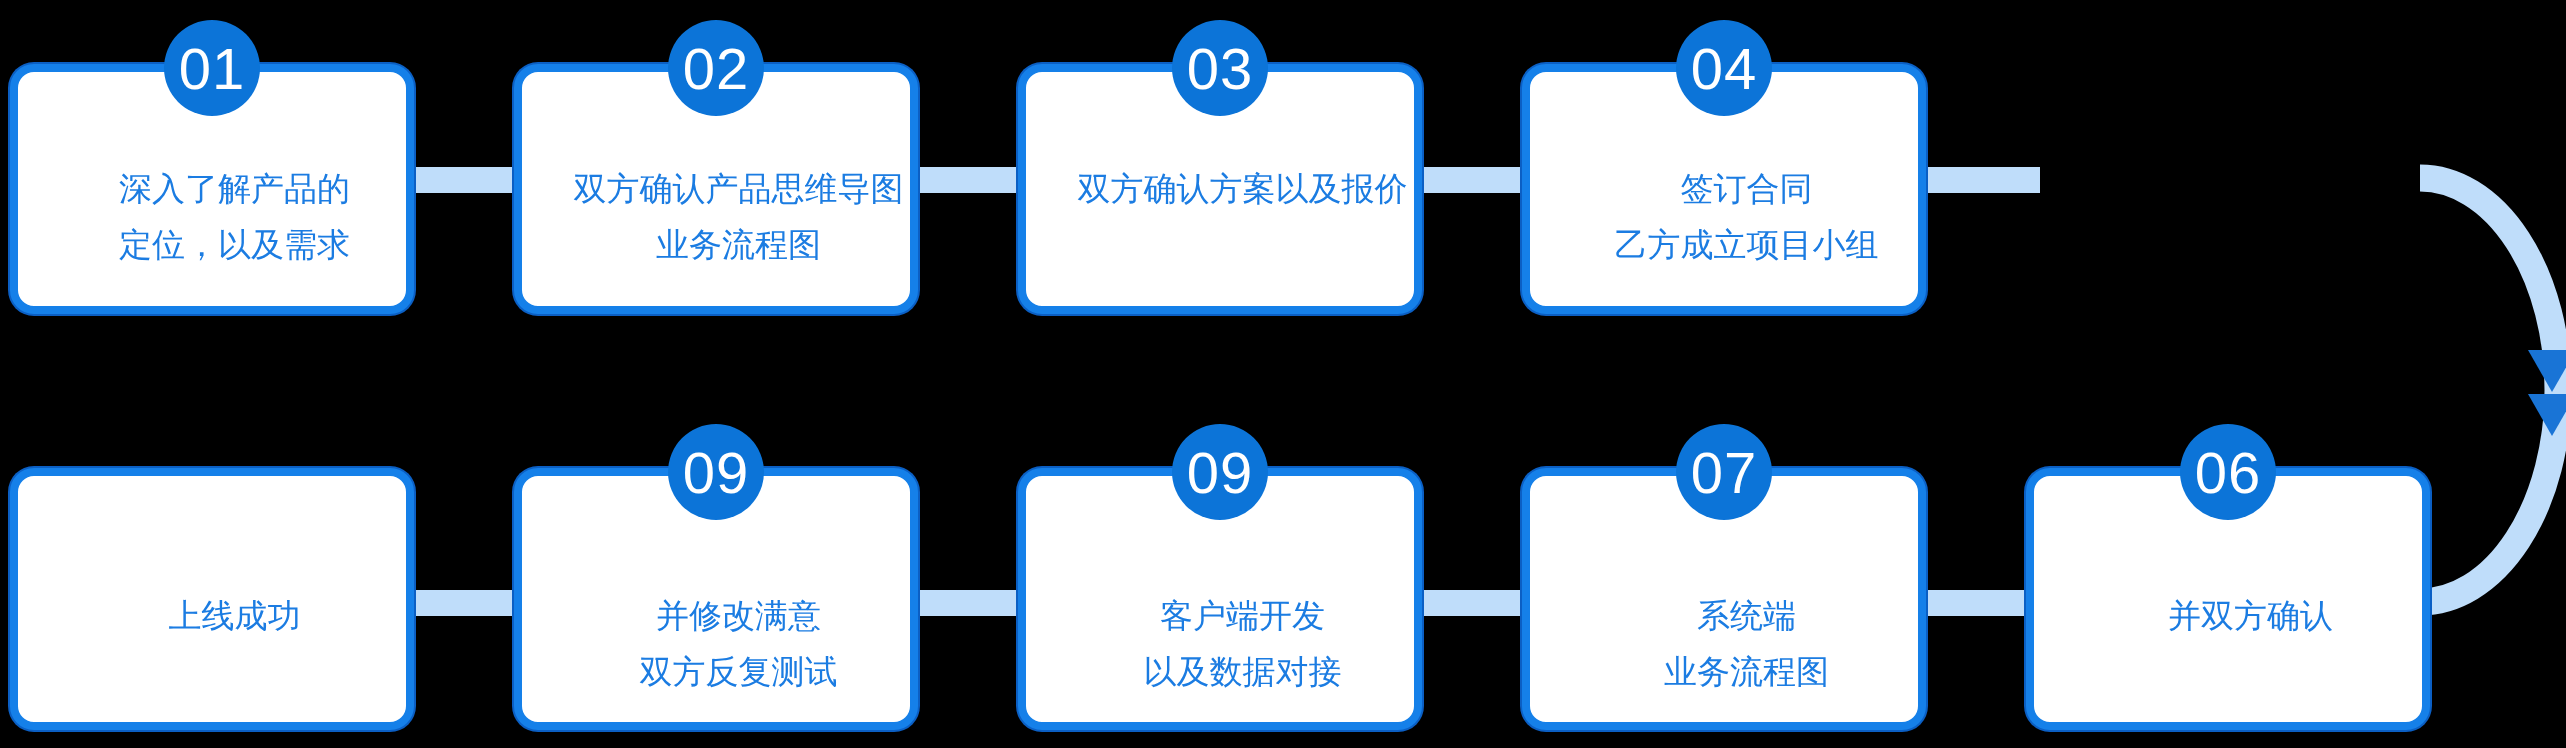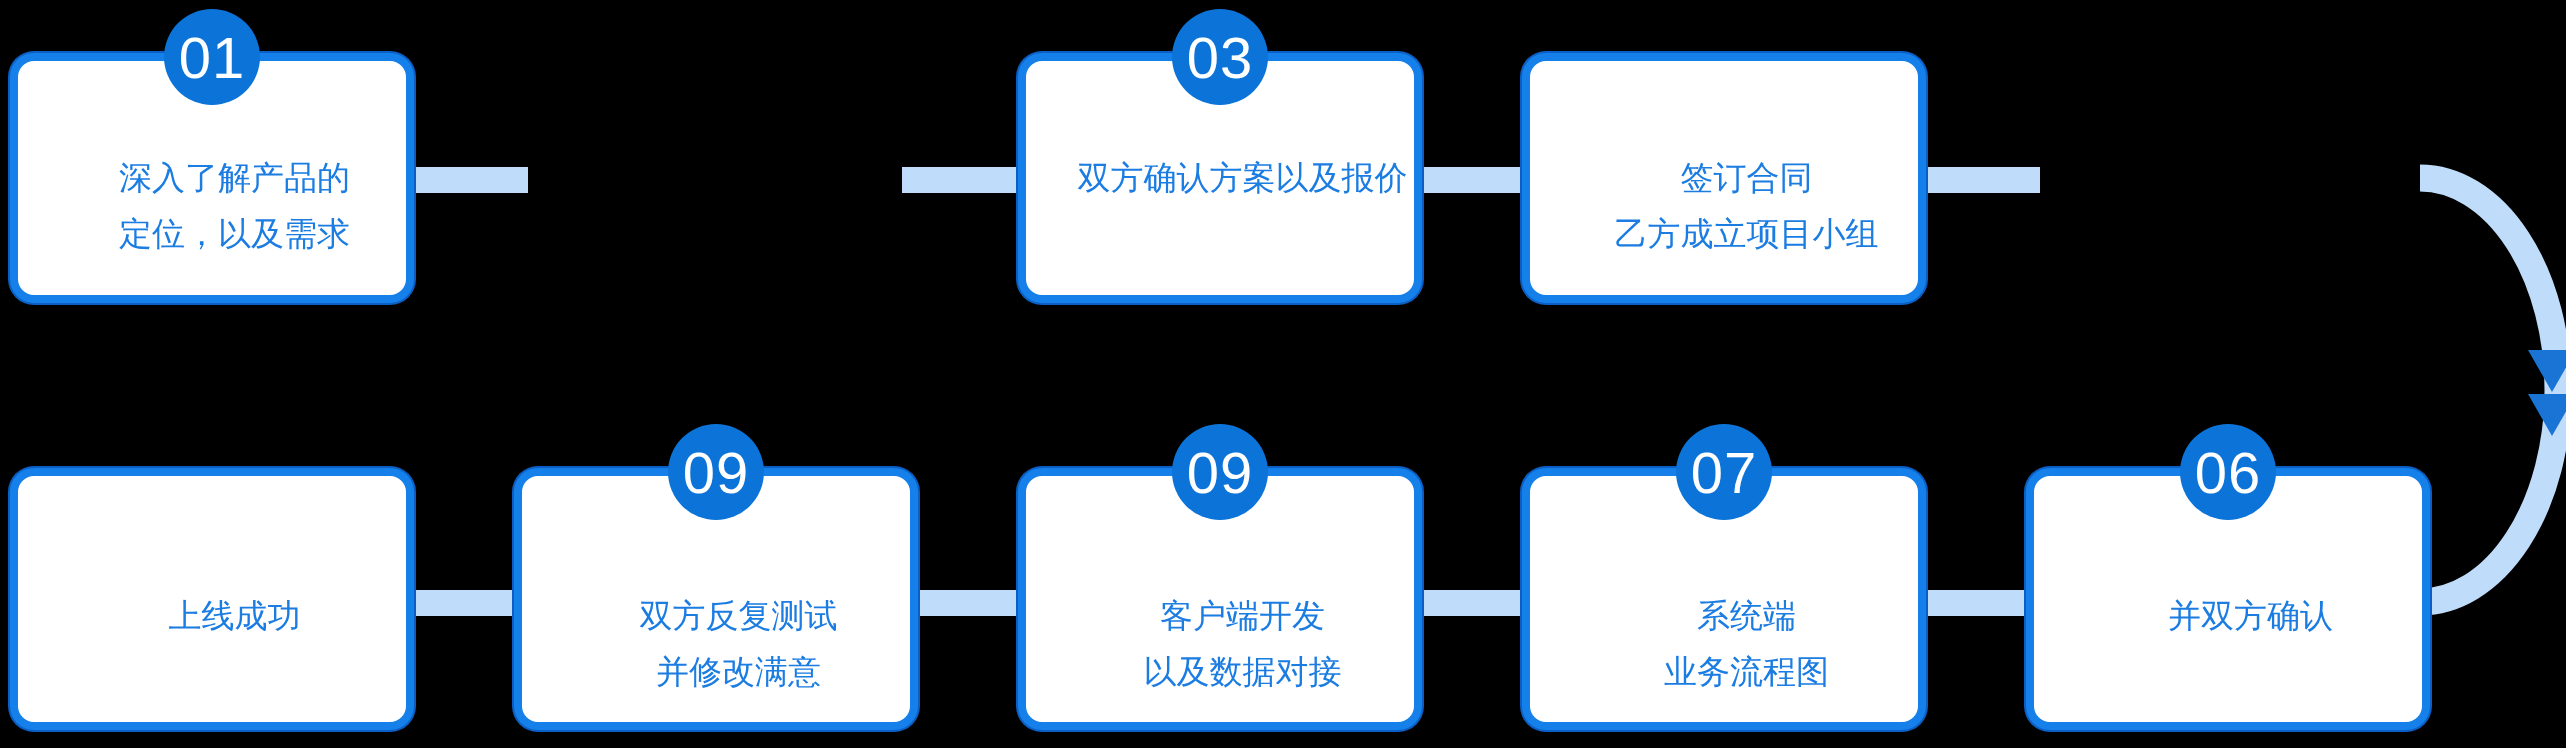--- a/index.html
+++ b/index.html
@@ -21,21 +21,21 @@
   .cx1{left:398px;}.cx2{left:902px;}.cx3{left:1406px;}.cx4{left:1910px;}
   
   .card{
     position:absolute;width:404px;box-sizing:border-box;
     background:#ffffff;
     border:8px solid #1580e9;
     border-radius:24px;
     box-shadow:0 0 0 2px #0b5fc4;
     z-index:2;
   }
-  .row1{top:53px;height:250px;padding-left:16px;}
+  .row1{top:64px;height:250px;padding-left:16px;}
   .row2{top:468px;height:262px;}
   .c1{left:10px;}.c2{left:514px;}.c3{left:1018px;}.c4{left:1522px;}.c5{left:2026px;}
   .badge{
     position:absolute;top:-52px;left:50%;transform:translateX(-50%);
     width:96px;height:96px;border-radius:50%;
     background:#0c74d8;color:#ffffff;
     display:flex;align-items:center;justify-content:center;
     font-size:58px;font-weight:500;letter-spacing:1px;
   }
   .card-text{
@@ -71,49 +71,61 @@
 
   <div class="card row1 c1">
     <div class="badge">
         <span>01</span>
       </div>
     <div class="card-text">
       <div>深入了解产品的</div>
       <div>定位，以及需求</div>
     </div>
   </div>
+  <div class="card row1 c2">
+    <div class="badge">
+        <span>02</span>
+      </div>
+    <div class="card-text">
+      <div>双方确认产品思维导图</div>
+      <div>业务流程图</div>
+    </div>
+  </div>
   <div class="card row1 c3">
     <div class="badge">
         <span>03</span>
       </div>
     <div class="card-text">
       <div>双方确认方案以及报价</div>
       <div></div>
     </div>
   </div>
   <div class="card row1 c4">
+    <div class="badge">
+        <span>04</span>
+      </div>
     <div class="card-text">
       <div>签订合同</div>
       <div>乙方成立项目小组</div>
     </div>
   </div>
 
   <div class="card row2 c1">
     <div class="card-text">
       <div>上线成功</div>
       <div></div>
     </div>
   </div>
   <div class="card row2 c2">
     <div class="badge">
         <span>09</span>
       </div>
     <div class="card-text">
+      <div>并修改满意</div>
       <div>双方反复测试</div>
-      <div>并修改满意</div>
     </div>
   </div>
   <div class="card row2 c3">
     <div class="badge">
         <span>09</span>
       </div>
     <div class="card-text">
       <div>客户端开发</div>
       <div>以及数据对接</div>
     </div>

